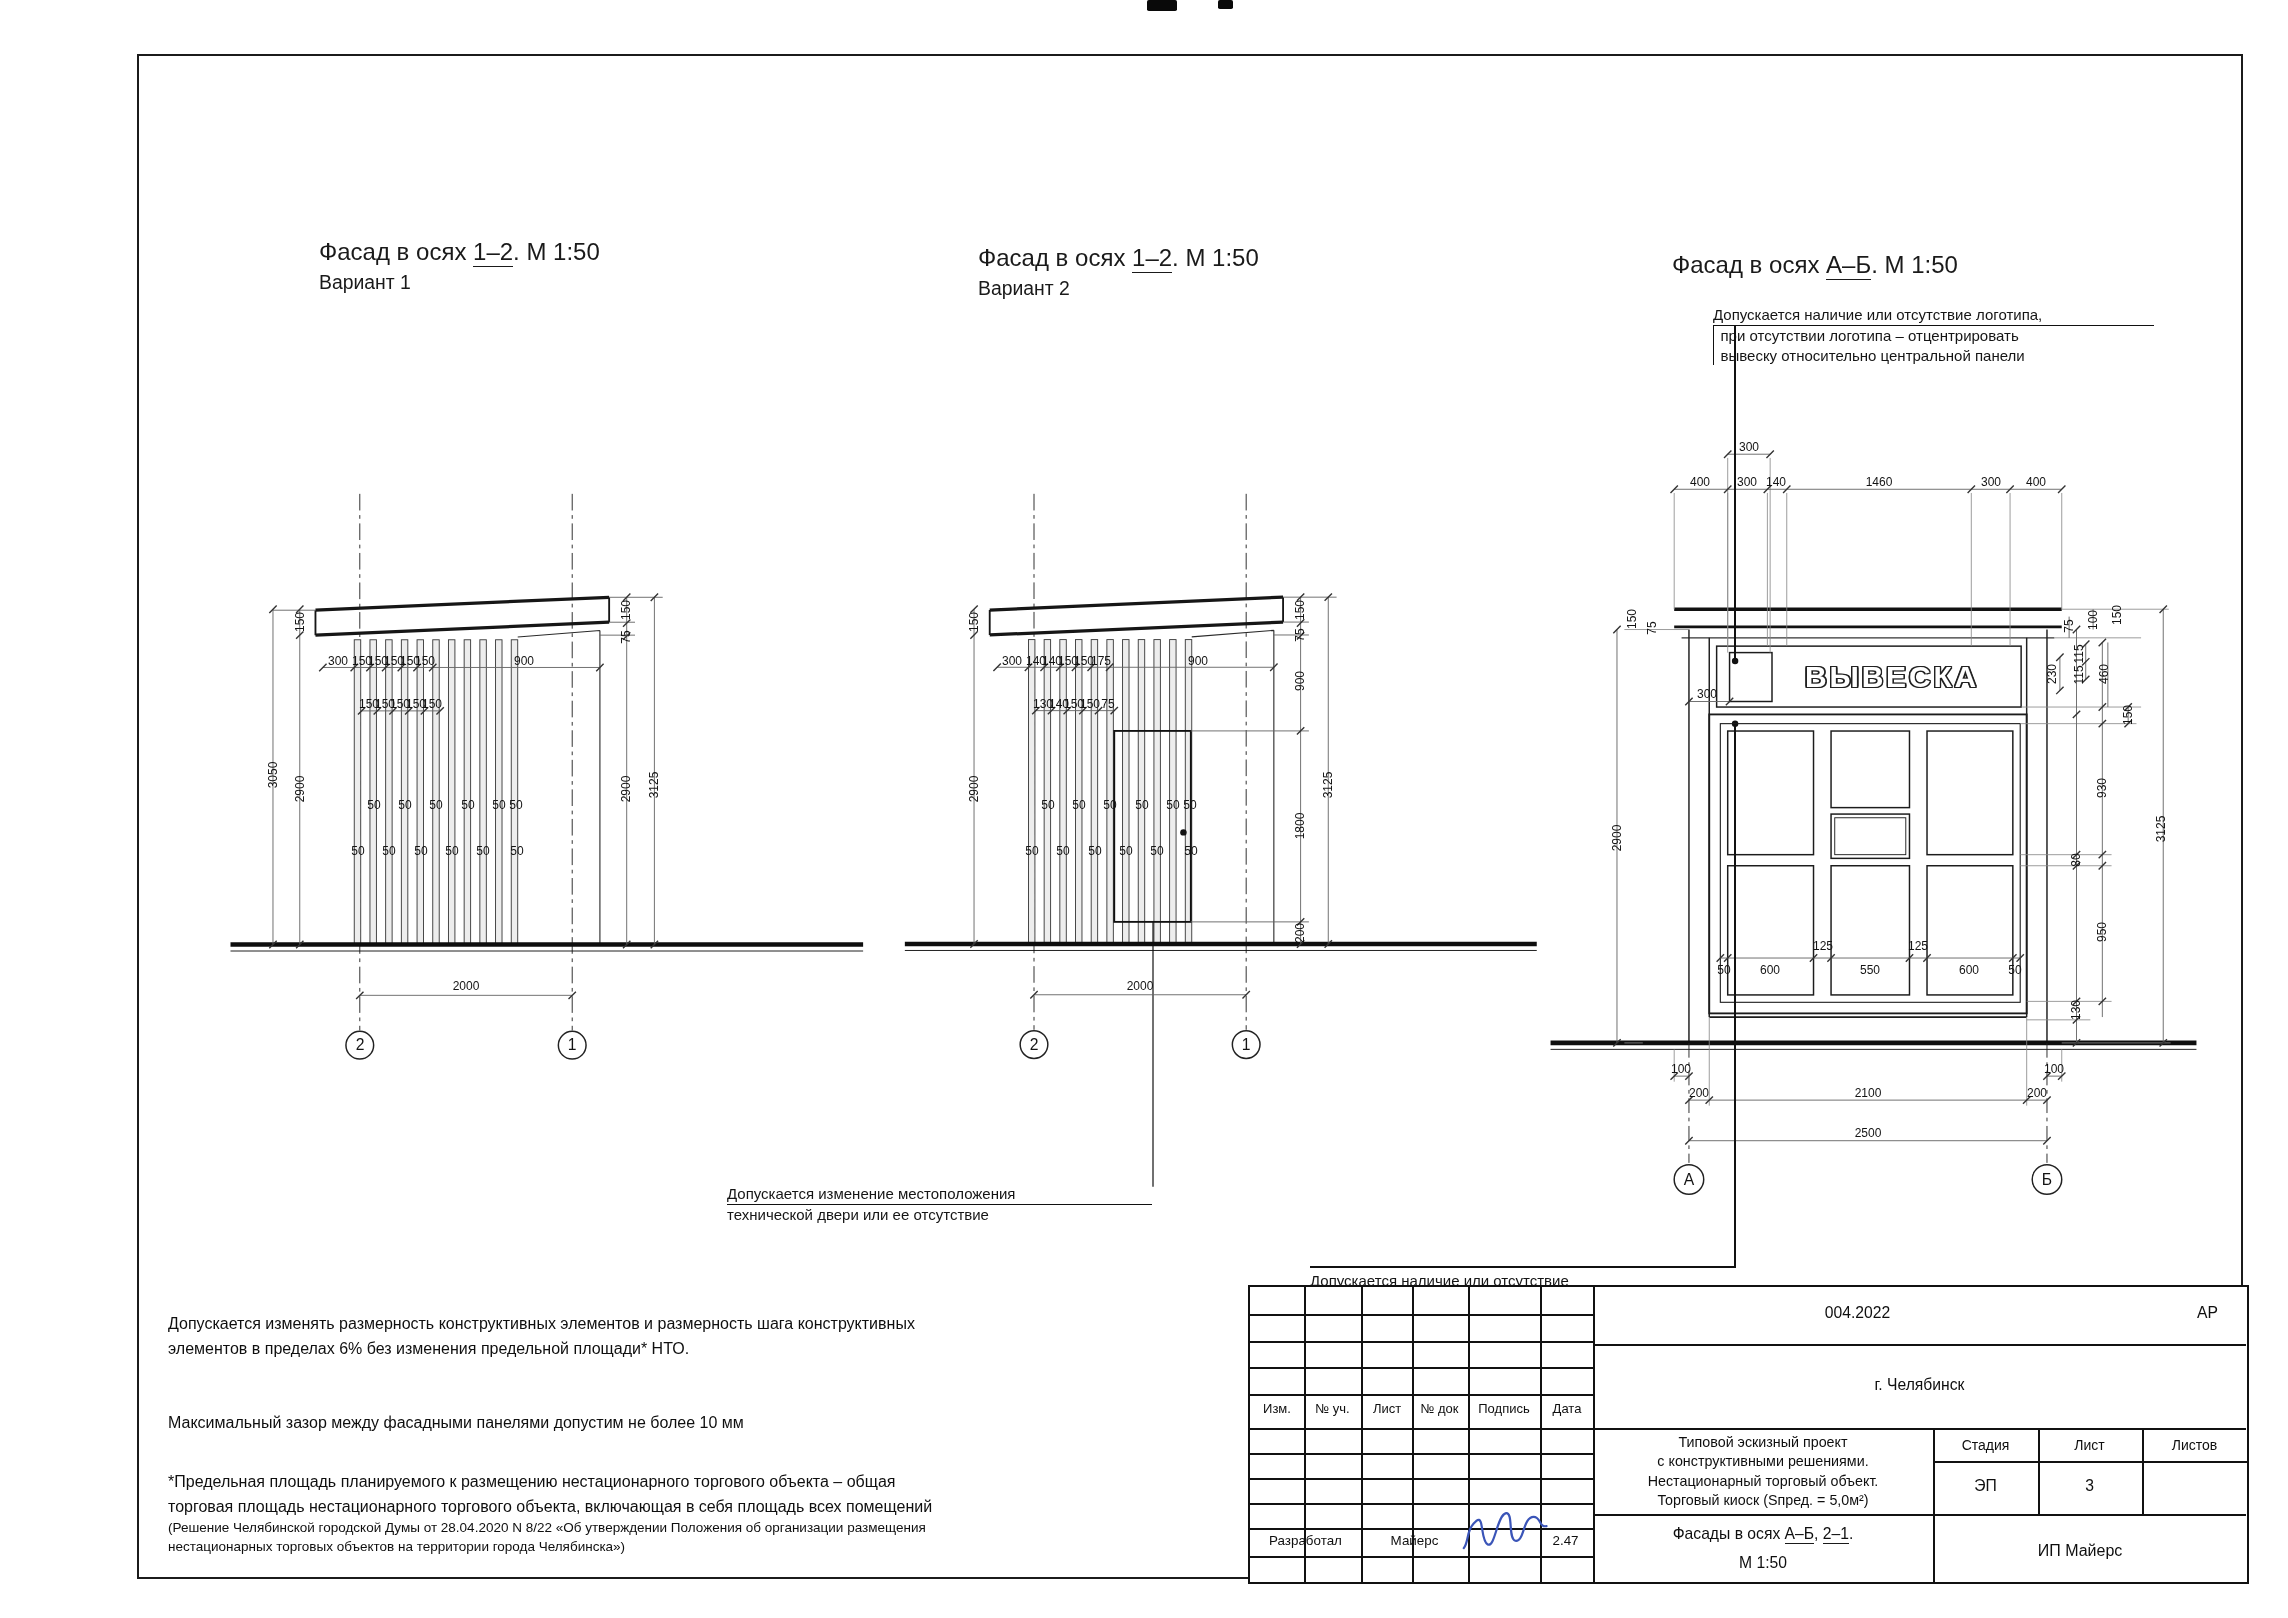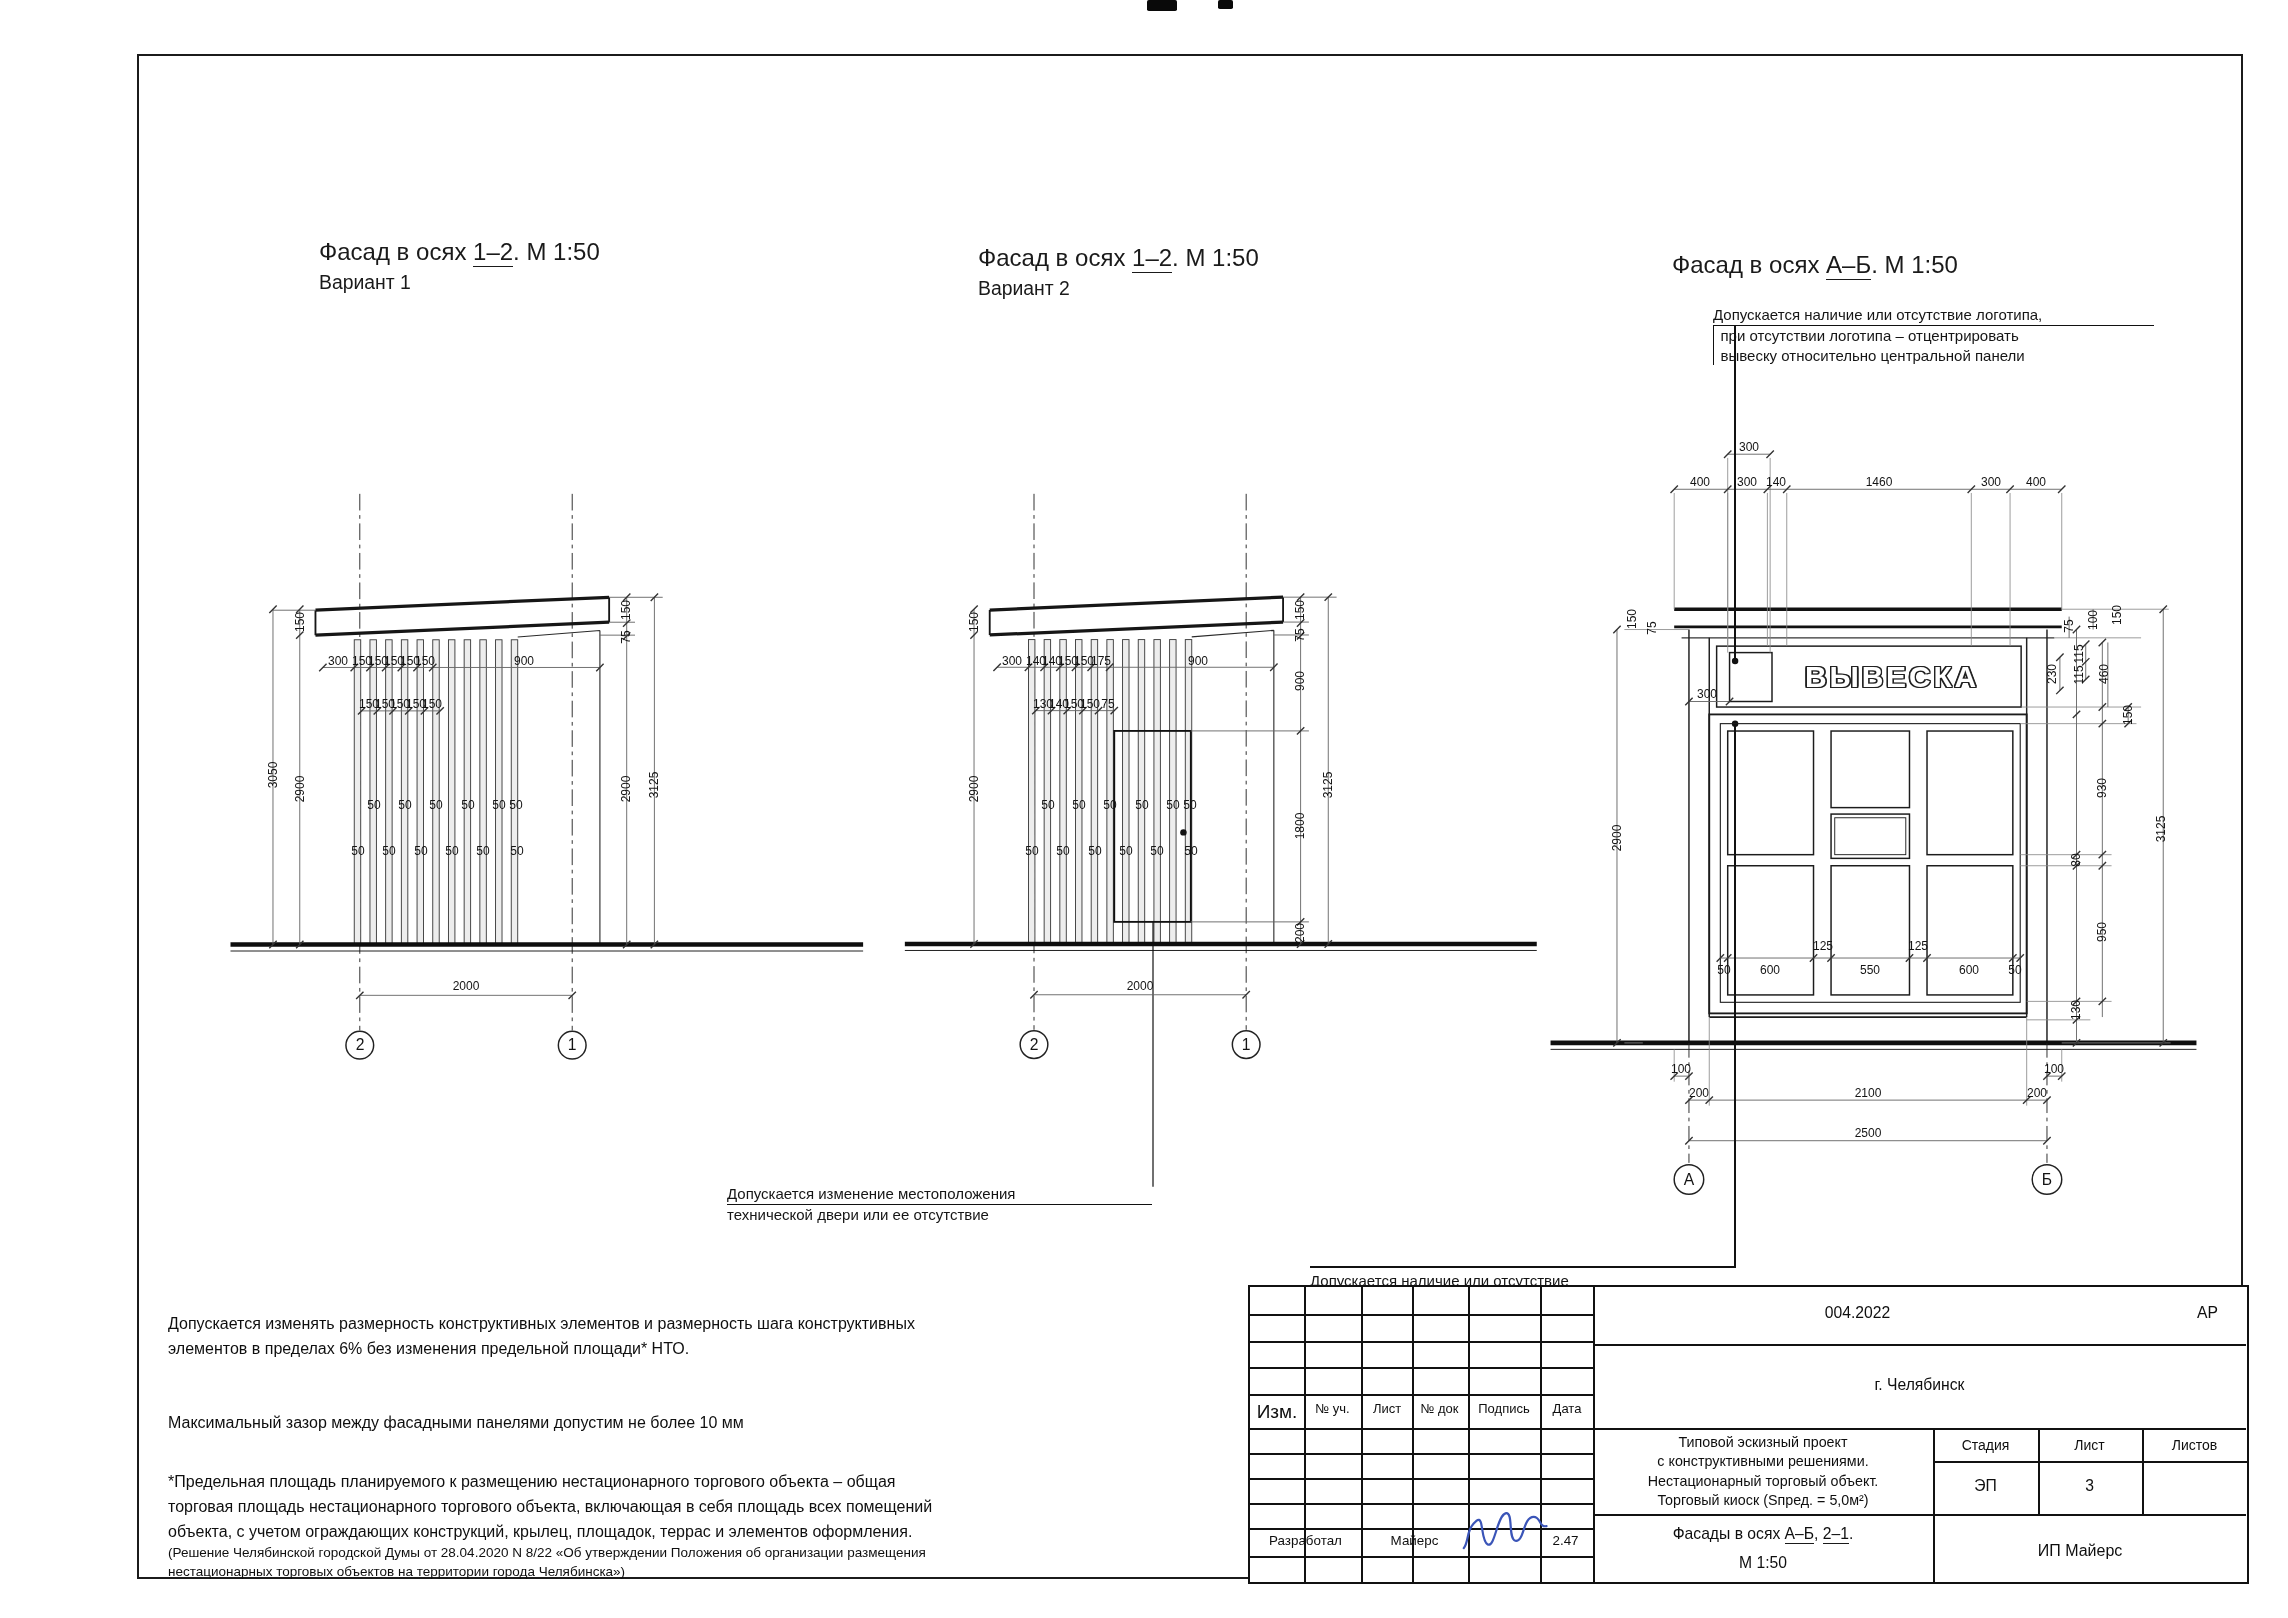--- a/index.html
+++ b/index.html
@@ -255,21 +255,20 @@
 <div class="abs p" style="left:168px;top:1311px">
   <div>Допускается изменять размерность конструктивных элементов и размерность шага конструктивных</div>
   <div>элементов в пределах 6% без изменения предельной площади* НТО.</div>
 </div>
 <div class="abs p" style="left:168px;top:1410px">
   <div>Максимальный зазор между фасадными панелями допустим не более 10 мм</div>
 </div>
 <div class="abs p" style="left:168px;top:1469px">
   <div>*Предельная площадь планируемого к размещению нестационарного торгового объекта – общая</div>
   <div>торговая площадь нестационарного торгового объекта, включающая в себя площадь всех помещений</div>
-  <div>объекта, с учетом ограждающих конструкций, крылец, площадок, террас и элементов оформления.</div>
   <div class="psmall">(Решение Челябинской городской Думы от 28.04.2020 N 8/22 «Об утверждении Положения об организации размещения</div>
   <div class="psmall">нестационарных торговых объектов на территории города Челябинска»)</div>
 </div>
 
 <div class="stamp" style="left:1248px;top:1285px;width:997px;height:295px">
 
   <div class="vline" style="left:54px;top:0;height:295px"></div>
   <div class="vline" style="left:111px;top:0;height:295px"></div>
   <div class="vline" style="left:162px;top:0;height:295px"></div>
   <div class="vline" style="left:218px;top:0;height:295px"></div>
@@ -288,21 +287,21 @@
   <div class="hline" style="left:0;top:269px;width:343px"></div>
 
   <div class="hline" style="left:343px;top:57px;width:653px;height:2px"></div>
   <div class="hline" style="left:343px;top:141px;width:653px;height:2px"></div>
   <div class="hline" style="left:683px;top:174px;width:314px"></div>
   <div class="hline" style="left:343px;top:227px;width:653px;height:2px"></div>
   <div class="vline" style="left:683px;top:141px;height:154px;width:2px"></div>
   <div class="vline" style="left:788px;top:141px;height:86px"></div>
   <div class="vline" style="left:892px;top:141px;height:86px"></div>
 
-  <div class="cell" style="left:0;top:114px;width:54px;font-size:19px">Изм.</div>
+  <div class="cell" style="left:0;top:114px;width:54px;font-size:13px">Изм.</div>
   <div class="cell" style="left:54px;top:114px;width:57px;font-size:13px">№ уч.</div>
   <div class="cell" style="left:111px;top:114px;width:52px;font-size:13px">Лист</div>
   <div class="cell" style="left:162px;top:114px;width:55px;font-size:13px">№ док</div>
   <div class="cell" style="left:218px;top:114px;width:72px;font-size:13px">Подпись</div>
   <div class="cell" style="left:290px;top:114px;width:54px;font-size:13px">Дата</div>
 
   <div class="cell" style="left:0;top:246px;width:111px;font-size:13.4px">Разработал</div>
   <div class="cell" style="left:111px;top:246px;width:107px;font-size:13.4px">Майерс</div>
   <div class="cell" style="left:288px;top:246px;width:55px;font-size:13.4px">2.47</div>
 

